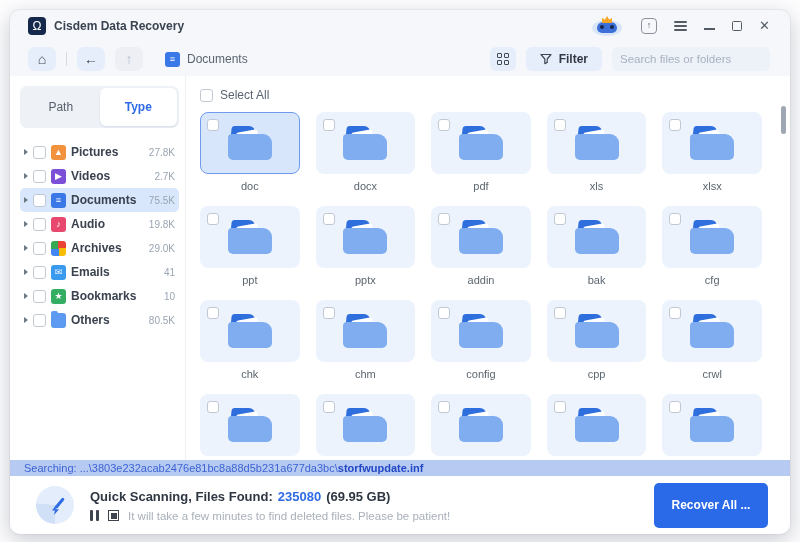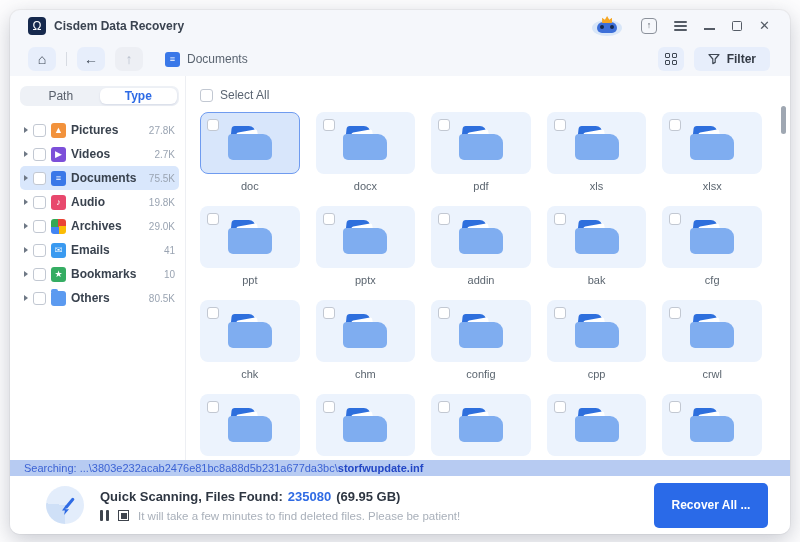--- a/index.html
+++ b/index.html
@@ -52,21 +52,21 @@
     font-size:12px; font-weight:700; color:#333a45; }
   .search-box { width:158px; height:24px; background:#edf1f8; border-radius:6px; display:flex; align-items:center; padding:0 8px; }
   .search-box input { flex:1; border:none; outline:none; background:transparent; font-size:11.5px; color:#44505e;
     font-family:"Liberation Sans", sans-serif; }
   .search-box input::placeholder { color:#a9b2c0; }
 
   
   .body { flex:1; display:flex; background:#fff; overflow:hidden; }
 
   .sidebar { width:176px; flex:0 0 auto; border-right:1px solid #edeff3; padding:10px 6px 0 10px; }
-  .tabs { height:20px; background:#eef1f6; border-radius:7px; display:flex; padding:2px; }
+  .tabs { height:42px; background:#eef1f6; border-radius:7px; display:flex; padding:2px; }
   .tab { flex:1; border-radius:6px; font-size:12px; color:#59606c; display:flex; align-items:center; justify-content:center; }
   .tab.active { background:#fff; color:#2e6be5; font-weight:700; box-shadow:0 1px 2px rgba(40,60,120,.12); }
   .side-list { margin-top:12px; }
   .side-item { height:24px; display:flex; align-items:center; gap:5px; padding:0 4px 0 4px; border-radius:5px; }
   .side-item.selected { background:#d9e7fc; }
   .tri { width:0; height:0; border-left:4.5px solid #6e7885; border-top:3.5px solid transparent; border-bottom:3.5px solid transparent; flex:0 0 auto; }
   .cb { width:13px; height:13px; background:#fff; border:1px solid #c2c8d2; border-radius:3px; flex:0 0 auto; }
   .ficon { width:15px; height:15px; border-radius:3px; color:#fff; font-size:9px; line-height:15px; text-align:center; flex:0 0 auto; }
   .ficon.grid4 { background:conic-gradient(#ea4335 0 25%, #fbbc05 0 50%, #4285f4 0 75%, #34a853 0); border-radius:3px; }
   .ficon.mini-folder { border-radius:2px 3px 3px 3px; position:relative; }
@@ -93,21 +93,21 @@
   .f-front { position:absolute; left:0; bottom:0; width:44px; height:26px; background:#7fadf0; border-radius:4px 9px 5px 5px; }
 
   .scrollbar-thumb { position:absolute; right:4px; top:30px; width:5px; height:28px; background:#9fa7b2; border-radius:3px; }
 
   
   .status-strip { height:16px; background:#b7cbf2; display:flex; align-items:center; padding:0 14px; flex:0 0 auto; }
   .status-text { font-size:11px; color:#3c63d4; white-space:nowrap; }
   .status-file { font-size:11px; color:#2347c5; font-weight:700; white-space:nowrap; }
 
   
-  .footer { height:58px; background:#fff; display:flex; align-items:center; padding:0 22px 0 36px; flex:0 0 auto; }
+  .footer { height:58px; background:#fff; display:flex; align-items:center; padding:0 22px 0 26px; flex:0 0 auto; }
   .scan-circle { width:38px; height:38px; border-radius:50%; flex:0 0 auto; position:relative;
     background:conic-gradient(from 180deg, #cfe0f7 0 95deg, #e3edfb 95deg 360deg); }
   .scan-needle { position:absolute; left:18px; top:9px; width:2.6px; height:13px; background:#2f6be4; border-radius:2px; transform:rotate(40deg); transform-origin:bottom center; }
   .scan-bolt { position:absolute; left:16px; top:19px; width:7px; height:10px; background:#2f6be4;
     clip-path:polygon(58% 0,0 55%,42% 55%,30% 100%,100% 42%,52% 42%); }
   .scan-info { margin-left:16px; }
   .scan-line1 { font-size:13px; font-weight:700; color:#2e3642; display:flex; align-items:baseline; gap:5px; }
   .files-found { color:#2f6be4; }
   .scan-line2 { margin-top:6px; display:flex; align-items:center; gap:9px; }
   .pause-btn { display:flex; gap:3px; }
@@ -171,20 +171,27 @@
             <i></i>
             <i></i>
           </span>
       </div>
       <div class="filter-btn">
         <svg width="12" height="12" viewBox="0 0 12 12">
           <path d="M1 1.5h10L7.2 6v3.4L4.8 10.6V6L1 1.5z" fill="none" stroke="#3f4854" stroke-width="1.2" stroke-linejoin="round"></path>
         </svg>
         <span>Filter</span>
       </div>
+      <div class="search-box">
+        <input type="text" placeholder="Search files or folders" style="">
+        <svg width="13" height="13" viewBox="0 0 13 13">
+          <circle cx="5.5" cy="5.5" r="3.8" fill="none" stroke="#6b7685" stroke-width="1.3"></circle>
+          <line x1="8.6" y1="8.6" x2="11.5" y2="11.5" stroke="#6b7685" stroke-width="1.3" stroke-linecap="round"></line>
+        </svg>
+      </div>
     </div>
   </div>
 
   <div class="body">
 
     <div class="sidebar">
       <div class="tabs">
         <div class="tab">Path</div>
         <div class="tab active">Type</div>
       </div>

